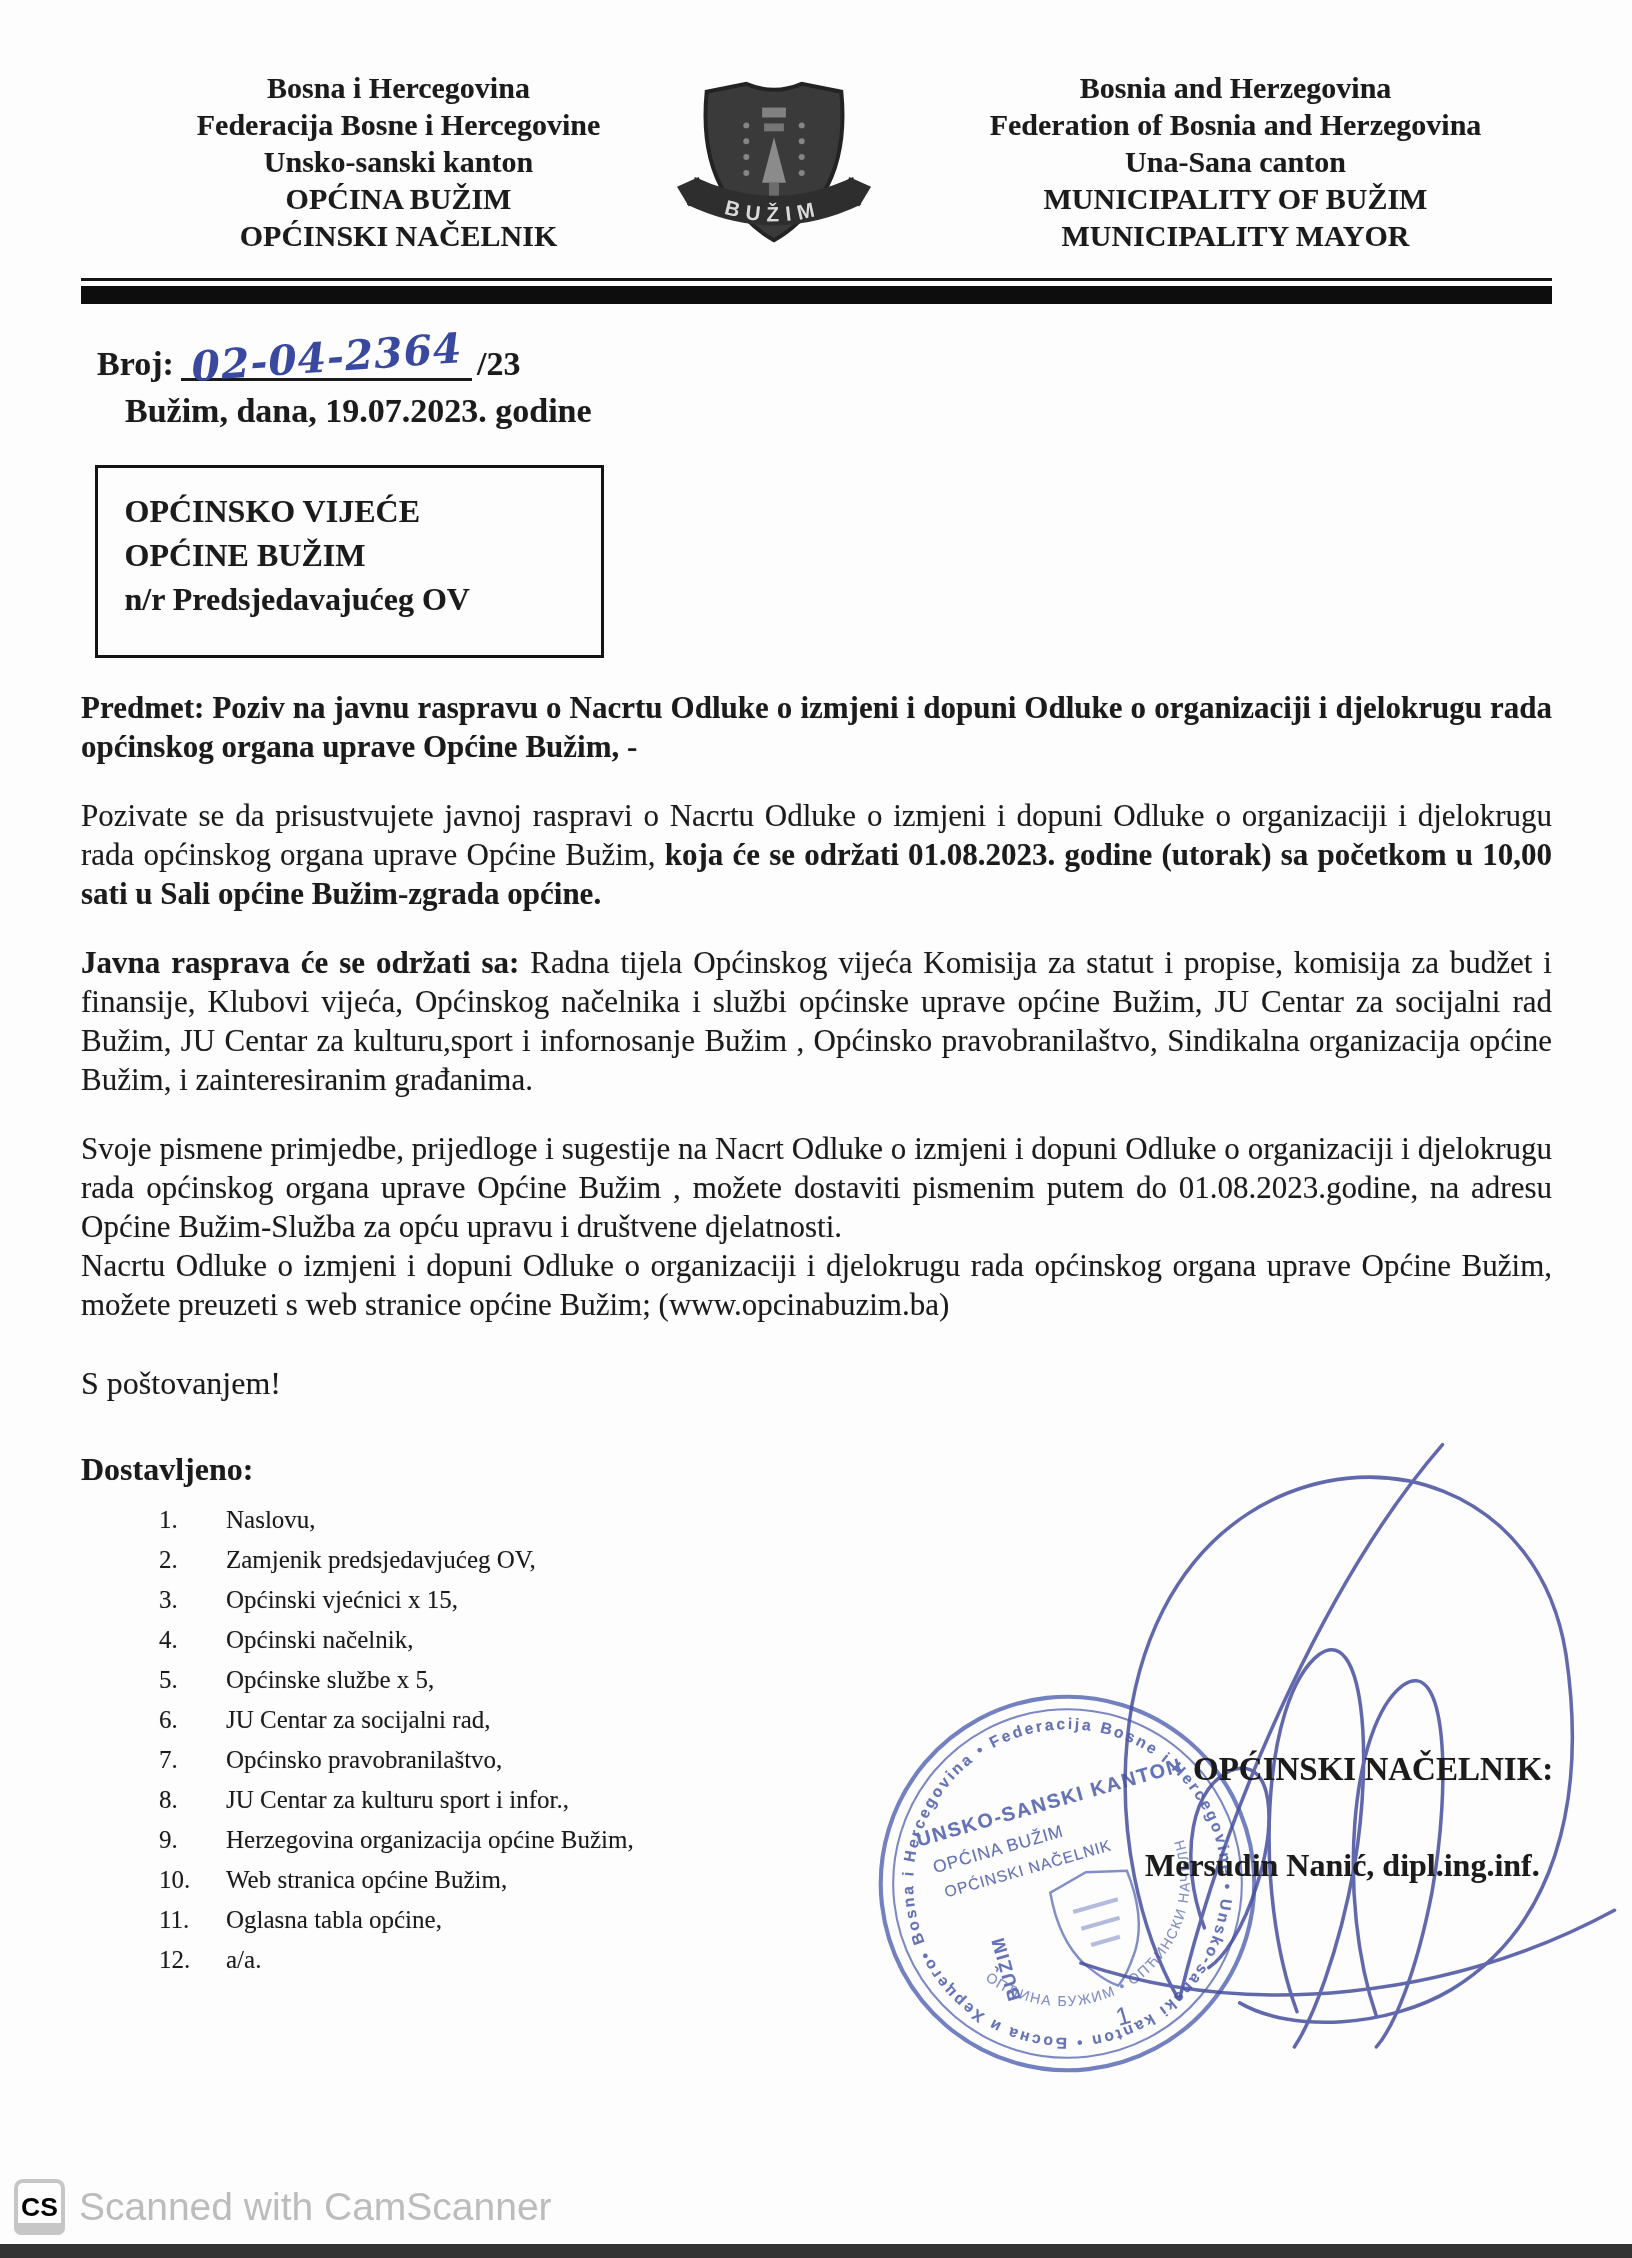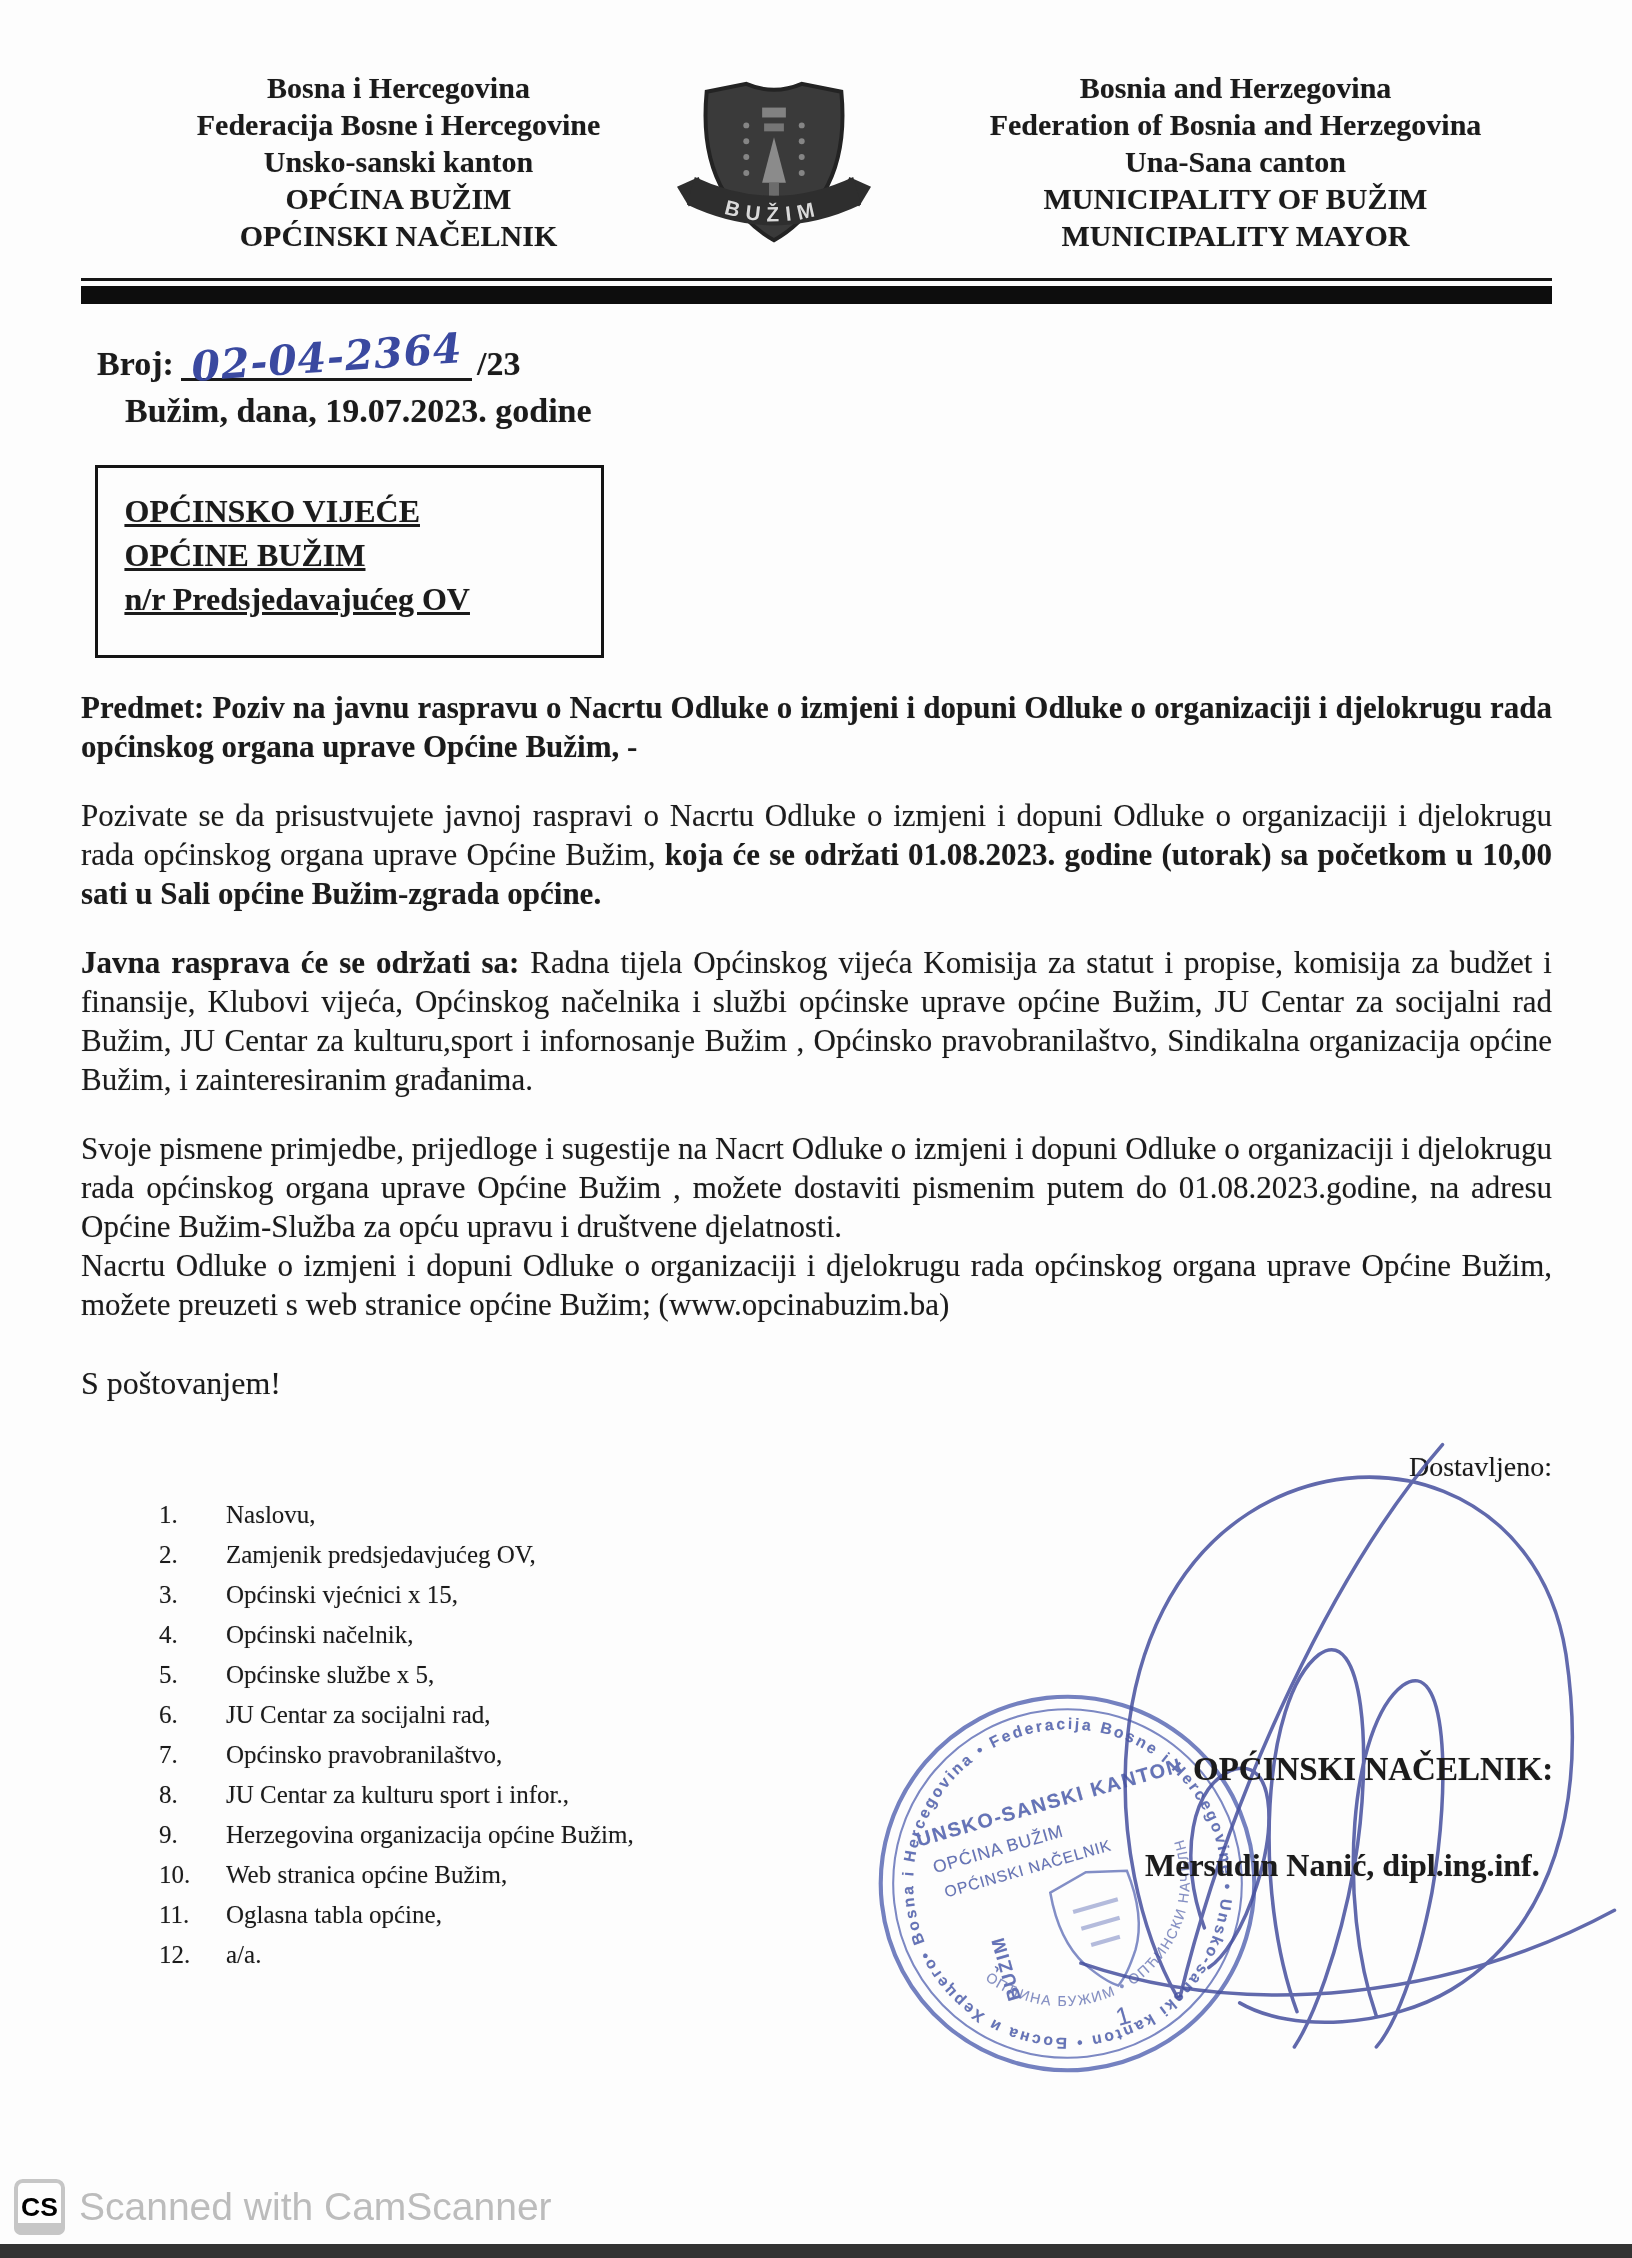--- a/index.html
+++ b/index.html
@@ -23,32 +23,32 @@
   
   .meta{margin:26.5px 0 0 16px; font-weight:bold; font-size:34px;}
   .broj-line{display:flex; align-items:flex-end;}
   .hand-slot{display:inline-block; border-bottom:3.5px solid #1a1a1a; min-width:291px; text-align:center; margin:0 5.3px 1.8px 7px;}
   .hand{display:inline-block; font-family:"DejaVu Serif", serif; font-style:italic; font-weight:bold;
         font-size:41px; color:#3a49a0; transform:rotate(-4deg) translateY(3.5px); letter-spacing:0.9px; text-shadow:none;}
   .date-line{margin-top:8.8px;margin-left:28px;}
 
   
   .addr-box{margin:35px 0 0 14px; width:459px; border:3.5px solid #141414; padding:21px 17.6px 34px 26.5px;
-            font-weight:bold; font-size:32px; line-height:44px;text-decoration:underline;}
+            font-weight:bold; font-size:32px; line-height:44px;}
 
   
   .body-txt{font-size:31px; line-height:39px; text-align:justify;}
   .subject{margin-top:30px;}
   .para{margin-top:30px;}
   .b{font-weight:bold;}
   .closing{margin-top:41px; font-size:32px;}
 
   
   .dist{margin-top:49px;}
-  .dist-title{font-size:28px; font-weight:normal;text-align:right;}
+  .dist-title{font-size:32px; font-weight:bold;}
   ol.dist-list{list-style:none; margin:12.4px 0 0 78px; padding:0; font-size:25px; line-height:40px; counter-reset:i;}
   ol.dist-list li{counter-increment:i;}
   ol.dist-list li::before{content:counter(i) "."; display:inline-block; width:67px;}
 
   
   .overlay{position:absolute; inset:0; pointer-events:none;}
   .stamp{position:absolute; left:860px; top:1676px; width:415px; height:415px;
          transform:rotate(-28deg); opacity:.8;}
   .stamp text{fill:#3f51a8; font-family:"Liberation Sans", sans-serif;}
   .stamp .ring{font-size:19px; letter-spacing:3px; font-weight:bold;}

